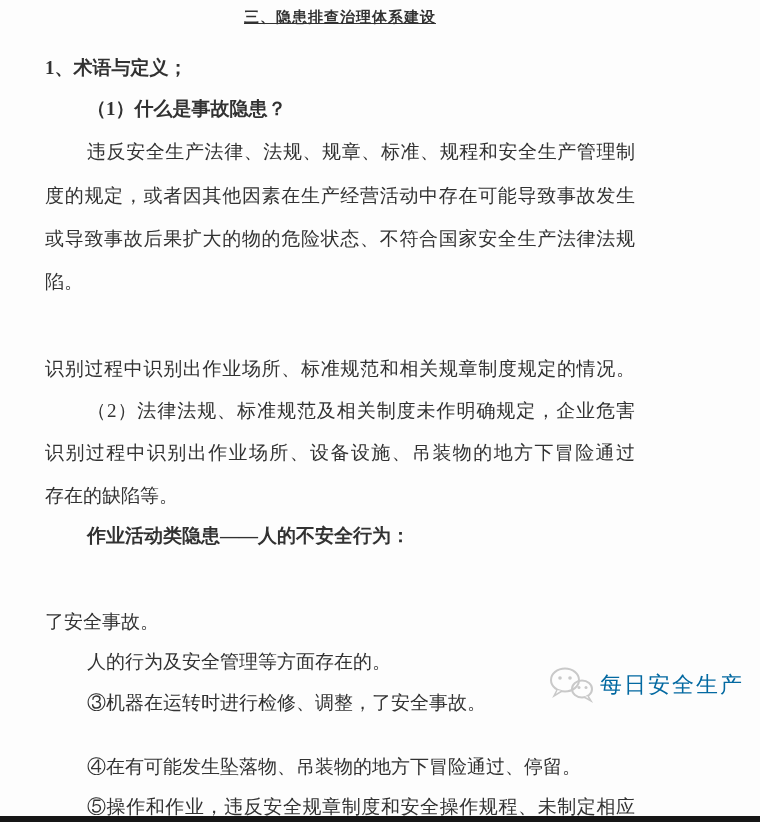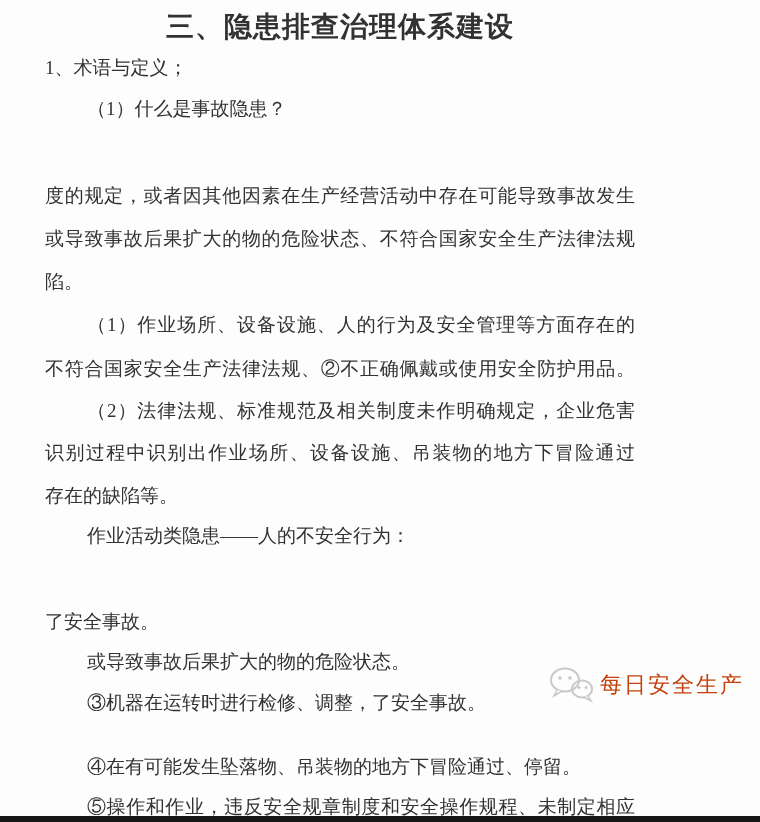--- a/index.html
+++ b/index.html
@@ -20,39 +20,40 @@
     line-height: 27px;
     letter-spacing: 0;
     white-space: nowrap;
   }
   .j {
     white-space: normal;
     text-align: justify;
     text-align-last: justify;
   }
   .ind { text-indent: 42px; }
-  .b { font-weight: normal; }
+  .b { font-weight: bold; }
   .title {
     position: absolute;
     left: 45px;
     width: 590px;
     top: 8px;
     text-align: center;
-    font-size: 28px;
+    font-size: 15px;
     font-weight: bold;
     letter-spacing: 1px;
+    text-decoration: underline;
   }
   .watermark {
     position: absolute;
     left: 548px;
     top: 666px;
     display: flex;
     align-items: center;
     gap: 6px;
-    color: #c2410c;
+    color: #0369a1;
   }
   .watermark .wm-text {
     font-family: "Liberation Sans", "DejaVu Sans", sans-serif;
     font-size: 22px;
     letter-spacing: 2px;
     white-space: nowrap;
   }
   .bottom-bar {
     position: absolute;
     left: 0;
@@ -65,35 +66,35 @@
 </head>
 <body>
 
 <div class="page">
 
   <div class="title">三、隐患排查治理体系建设</div>
 
   <div class="line b" style="top:54px">1、术语与定义；</div>
   <div class="line b ind" style="top:95px">（1）什么是事故隐患？</div>
 
+  <div class="line j ind" style="top:138px">违反安全生产法律、法规、规章、标准、规程和安全生产管理制</div>
   <div class="line j" style="top:182px">度的规定，或者因其他因素在生产经营活动中存在可能导致事故发生</div>
   <div class="line j" style="top:225px">或导致事故后果扩大的物的危险状态、不符合国家安全生产法律法规</div>
   <div class="line" style="top:268px">陷。</div>
 
-  <div class="line j ind" style="top:311px">（1）作业场所、设备设施、人的行为及安全管理等方面存在的</div>
-  <div class="line j" style="top:355px">不符合国家安全生产法律法规、②不正确佩戴或使用安全防护用品。</div>
+  <div class="line j" style="top:355px">识别过程中识别出作业场所、标准规范和相关规章制度规定的情况。</div>
 
   <div class="line j ind" style="top:397px">（2）法律法规、标准规范及相关制度未作明确规定，企业危害</div>
   <div class="line j" style="top:439px">识别过程中识别出作业场所、设备设施、吊装物的地方下冒险通过</div>
   <div class="line" style="top:482px">存在的缺陷等。</div>
 
   <div class="line b ind" style="top:522px">作业活动类隐患——人的不安全行为：</div>
 
   <div class="line" style="top:608px">了安全事故。</div>
-  <div class="line ind" style="top:648px">或导致事故后果扩大的物的危险状态。</div>
+  <div class="line ind" style="top:648px">人的行为及安全管理等方面存在的。</div>
   <div class="line ind" style="top:689px">③机器在运转时进行检修、调整，了安全事故。</div>
   <div class="line ind" style="top:753px">④在有可能发生坠落物、吊装物的地方下冒险通过、停留。</div>
   <div class="line j ind" style="top:793px">⑤操作和作业，违反安全规章制度和安全操作规程、未制定相应</div>
 
   <div class="watermark">
     <span style="display:inline-block;line-height:0;">
       <svg width="46" height="38" viewBox="0 0 46 38">
         <g fill="none" stroke="#c9c9c9" stroke-width="2">
           <ellipse cx="17" cy="14" rx="14" ry="11.5"></ellipse>
           <path d="M9 24 L6 30 L14 25" fill="#fdfdfd" stroke="#c9c9c9" stroke-width="1.5"></path>

